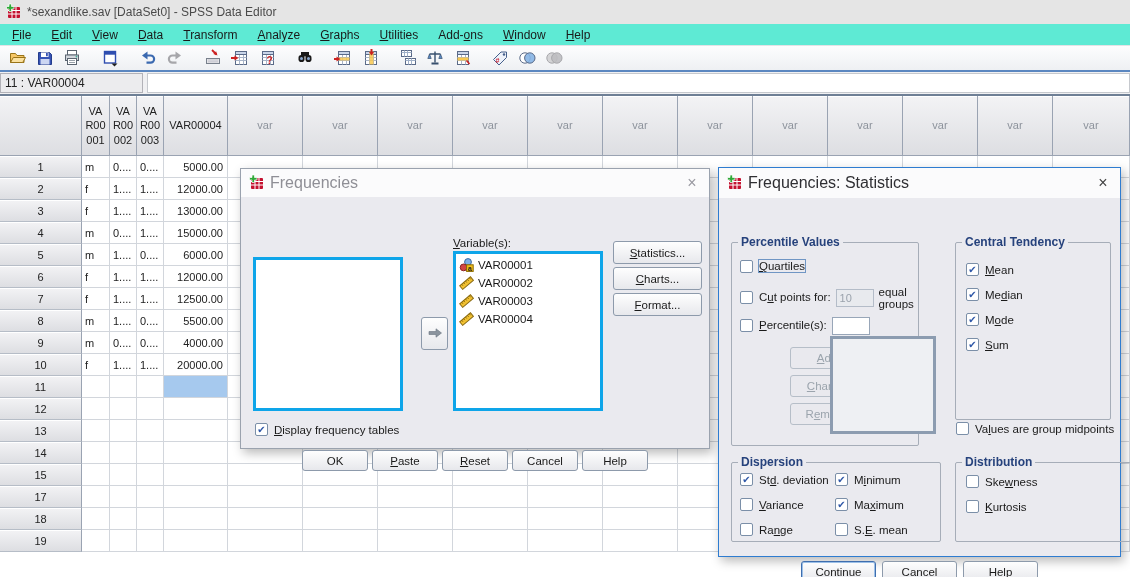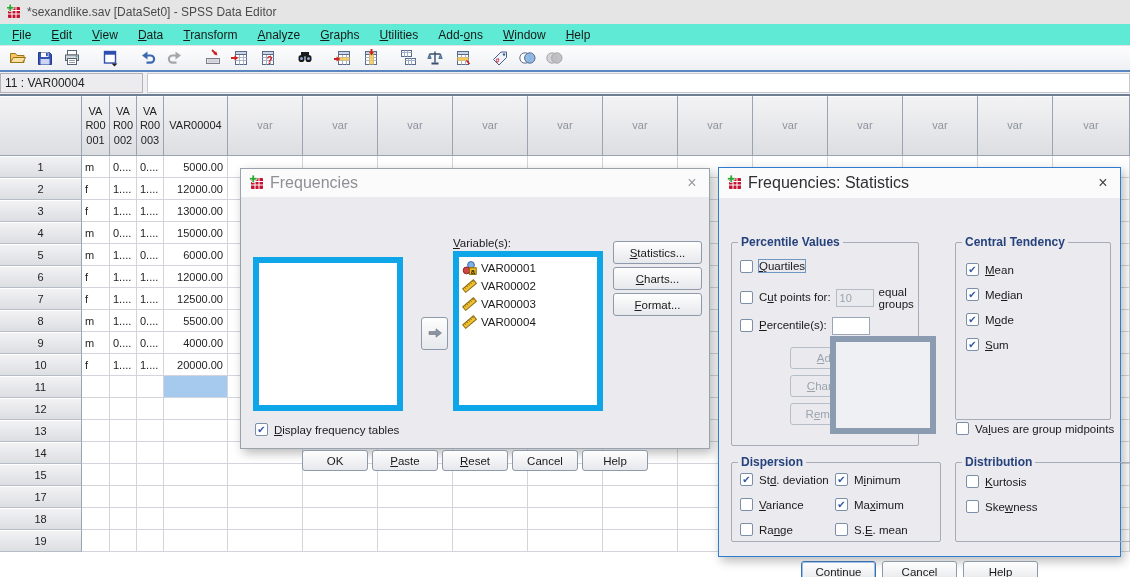--- a/index.html
+++ b/index.html
@@ -40,21 +40,21 @@
   .stats{left:718px;top:167px;width:403px;height:390px;border:1px solid #2e7cd0}
   .dtitle{height:28px;background:#fbfbfc;display:flex;align-items:center;gap:6px;padding:0 4px 0 7px}
   .stats .dtitle{height:30px}
   .dtitle-text{flex:1;font-size:16px;color:#2f2f33}
   .freq .dtitle-text{color:#8f8f96}
   .dclose{width:26px;text-align:center;font-size:16px;color:#444;cursor:default}
   .freq .dclose{color:#9a9aa2}
   .dbody{position:absolute;left:0;right:0;bottom:0;top:28px}
   .stats .dbody{top:30px}
 
-  .listbox{position:absolute;background:#fff;border:6px solid #0ea5e9}
+  .listbox{position:absolute;background:#fff;border:3px solid #0ea5e9}
   .src{left:12px;top:60px;width:150px;height:154px}
   .vars{left:212px;top:54px;width:150px;height:160px;padding-top:2px}
   .varrow{display:flex;align-items:center;gap:4px;height:18px;padding-left:3px}
   .vlabel{position:absolute;left:212px;top:40px}
   .arrowbtn{position:absolute;left:180px;top:120px;width:27px;height:33px}
   button{font-family:inherit;font-size:11.5px;color:#1a1a1a;background:linear-gradient(#fefefe,#e7e8ec);border:1px solid #8d9aab;border-radius:3px}
   .freq .side{position:absolute;left:372px;width:89px;height:23px}
   .cbx-holder{position:absolute;display:flex;align-items:center}
   .btnrow{position:absolute;left:0;right:0;top:253px;display:flex;justify-content:center;gap:4px}
   .btnrow button{width:66px;height:21px}
@@ -857,27 +857,27 @@
           </div>
         </div>
     </div>
 
     <div class="group" style="left:236px;top:264px;width:176px;height:80px">
       <span class="gtitle">Distribution</span>
       <div style="padding-top:6px">
           <div class="cbline">
             <span class="cbrow">
               <span class="cb"></span>
+              <span class="cblab">Ske<u>w</u>ness</span>
+            </span>
+          </div>
+          <div class="cbline">
+            <span class="cbrow">
+              <span class="cb"></span>
               <span class="cblab"><u>K</u>urtosis</span>
-            </span>
-          </div>
-          <div class="cbline">
-            <span class="cbrow">
-              <span class="cb"></span>
-              <span class="cblab">Ske<u>w</u>ness</span>
             </span>
           </div>
         </div>
     </div>
 
     <div class="sbtnrow">
       <button class="defbtn">Continue</button>
       <button>Cancel</button>
       <button>Help</button>
     </div>

